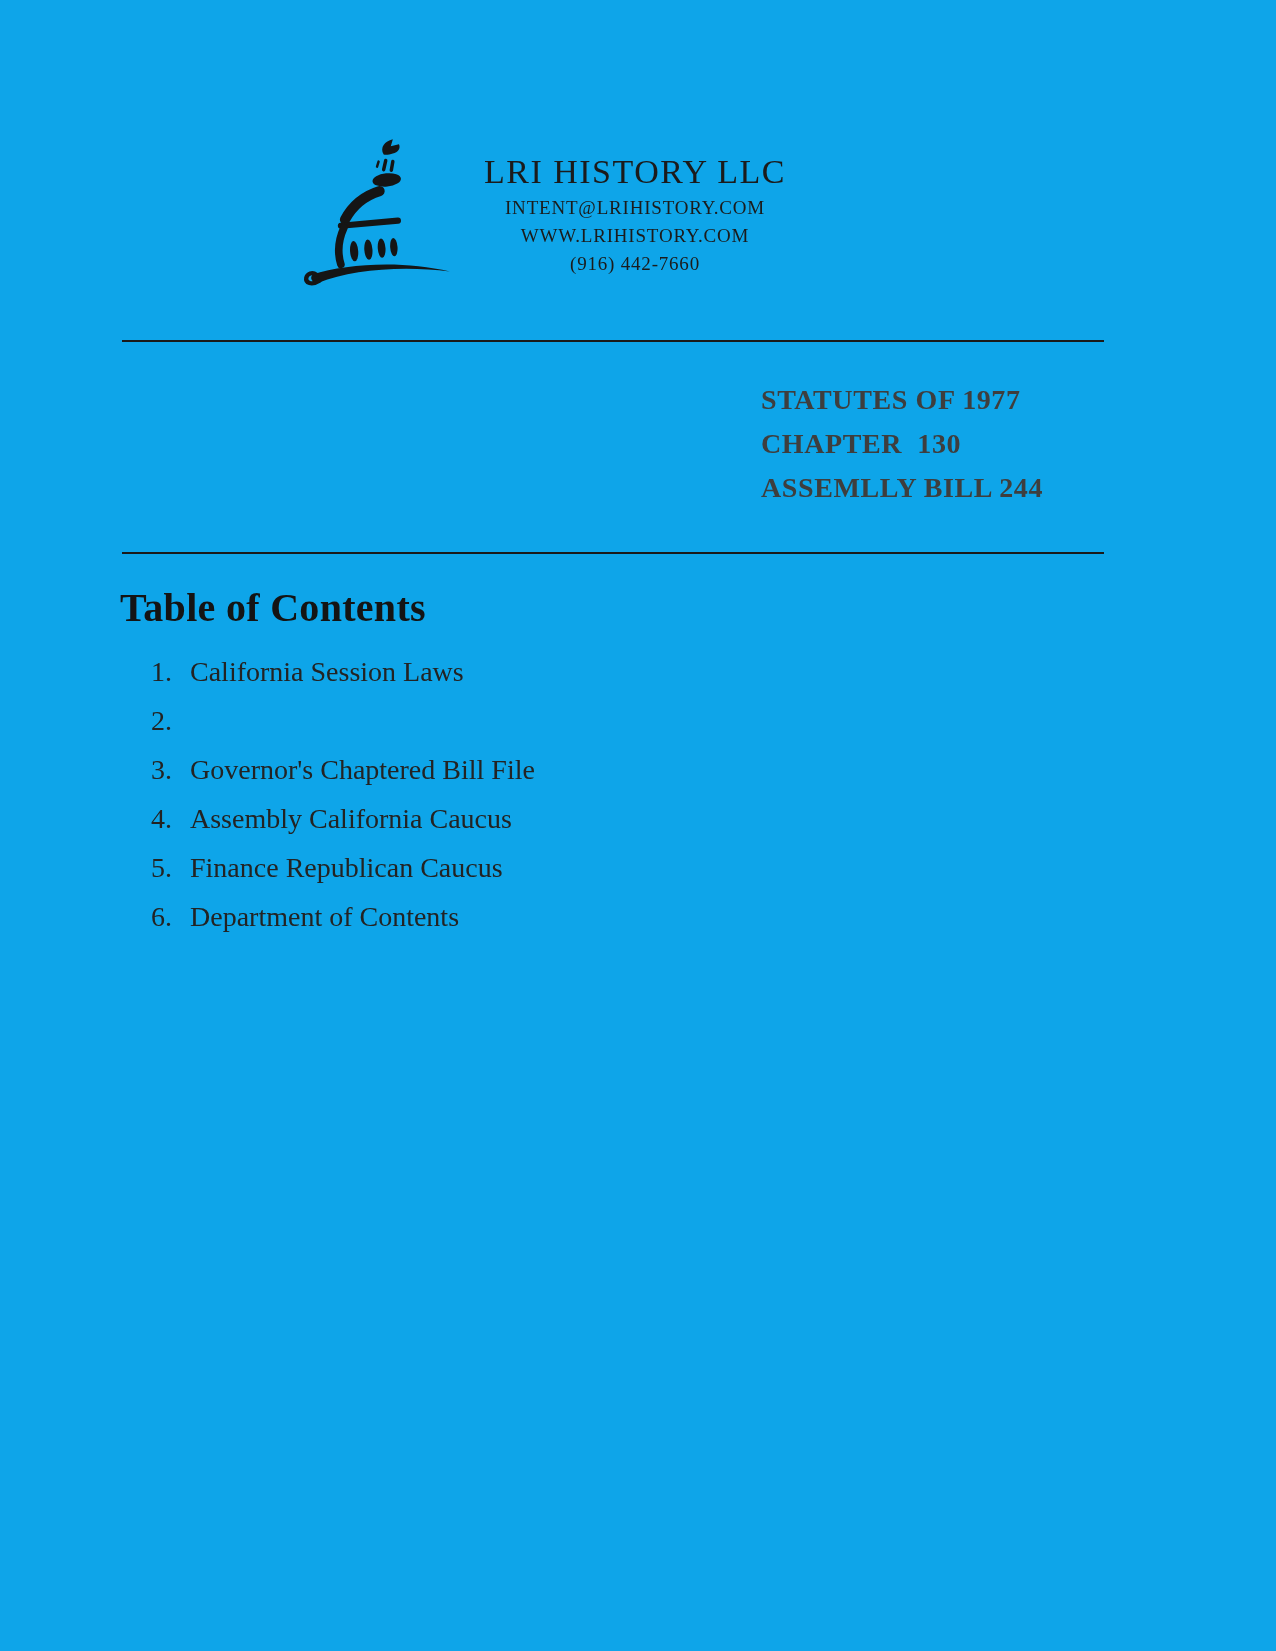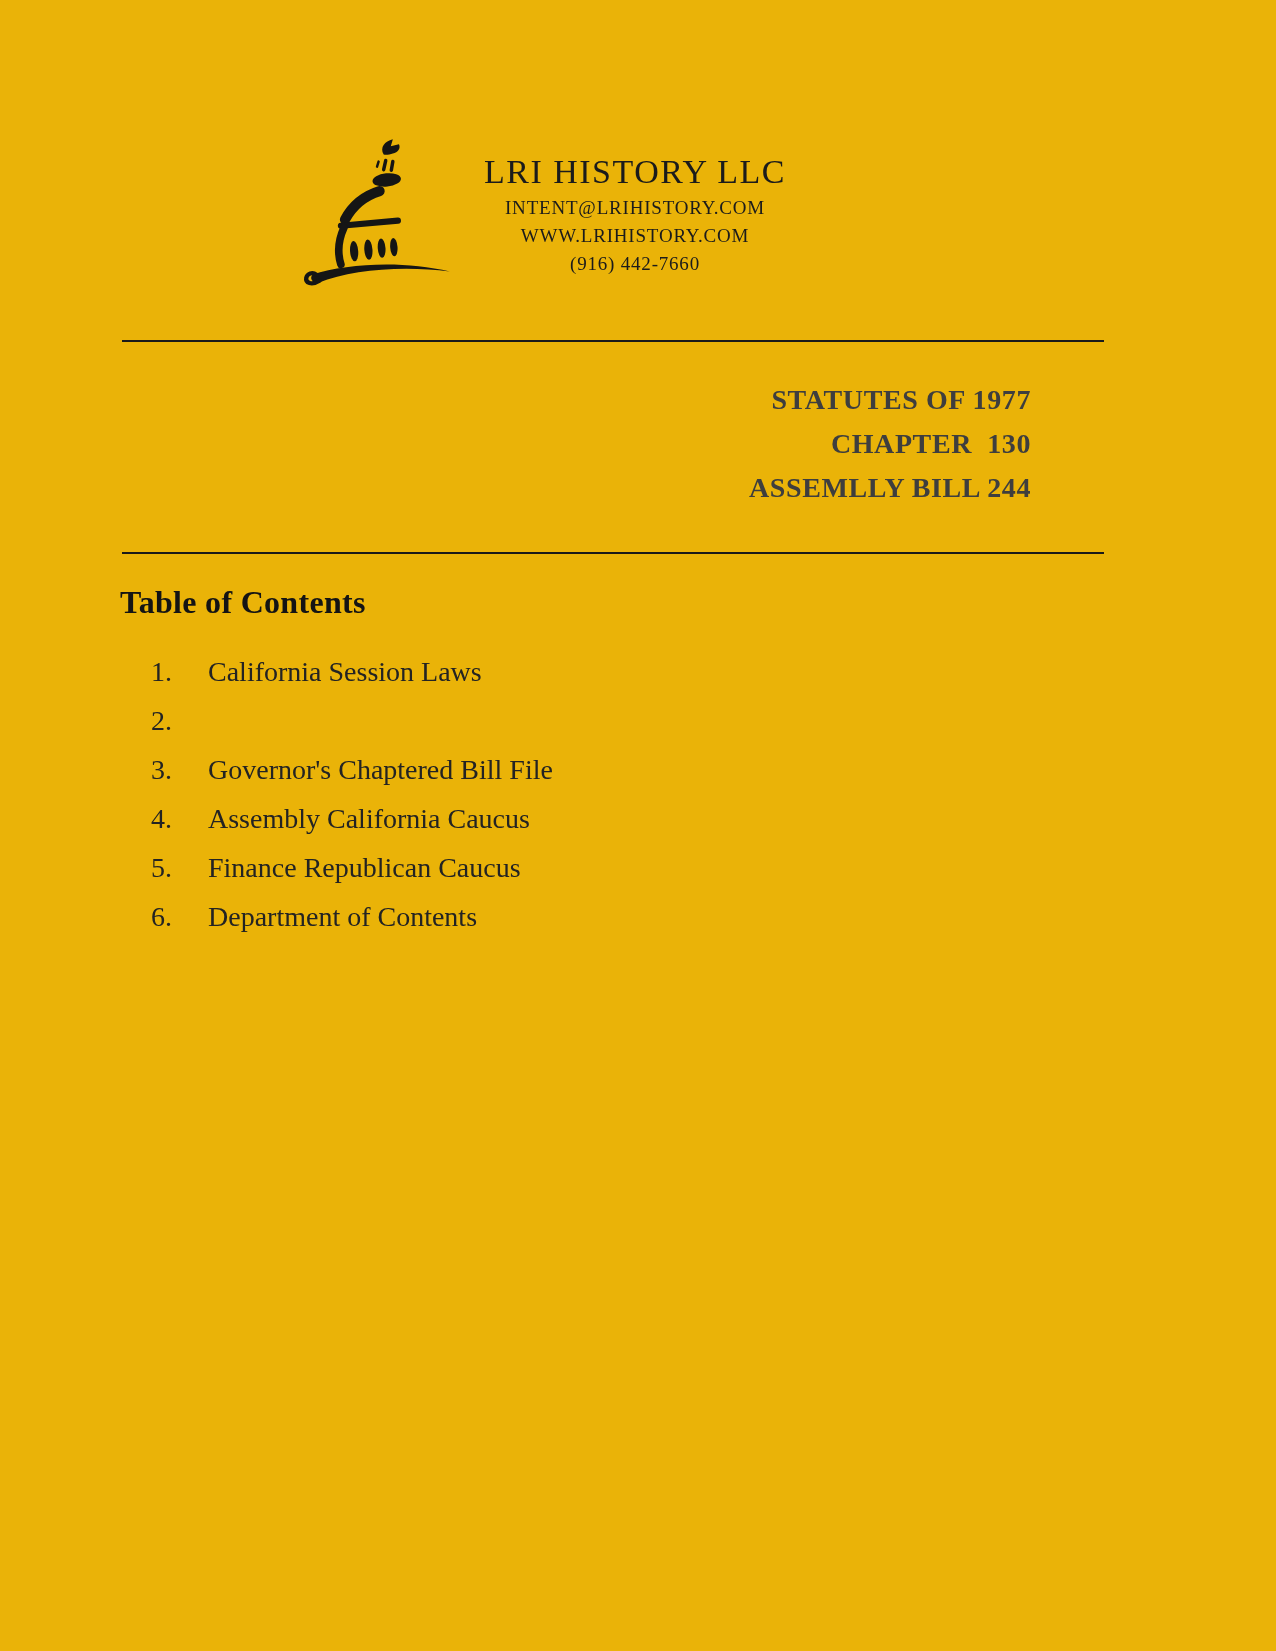--- a/index.html
+++ b/index.html
@@ -1,20 +1,20 @@
 <!DOCTYPE html>
 <html><head>
 <meta charset="utf-8">
 <style>
   html, body { margin: 0; padding: 0; background: #ffffff; }
   .page {
     position: relative;
     width: 1276px;
     height: 1651px;
-    background: #eab308;
+    background: #0ea5e9;
     font-family: "Liberation Serif", serif;
     overflow: hidden;
   }
 
   
   .logo {
     position: absolute;
     left: 297px;
     top: 130px;
     width: 155px;
@@ -53,38 +53,38 @@
     height: 2px;
     background: #1a1a1a;
   }
   .rule-1 { top: 340px; }
   .rule-2 { top: 552px; }
 
   
   .statute-block {
     position: absolute;
     top: 378px;
-    right: 245px;
-    text-align: right;
+    right: 233px;
+    text-align: left;
   }
   .statute-line {
     font-weight: 700;
     font-size: 28px;
     line-height: 44px;
     color: #3e3e3e;
     letter-spacing: 0.6px;
     white-space: pre;
   }
 
   
   .toc-heading {
     position: absolute;
     left: 120px;
     top: 584px;
-    font-size: 32px;
+    font-size: 40px;
     font-weight: 700;
     letter-spacing: 0.3px;
     color: #141414;
   }
   .toc-list {
     position: absolute;
     left: 151px;
     top: 655px;
     margin: 0;
     padding: 0;
@@ -92,21 +92,21 @@
   }
   .toc-item {
     display: flex;
     height: 49px;
     align-items: flex-start;
     font-size: 28px;
     line-height: 34px;
     color: #232323;
   }
   .toc-num { width: 39px; flex: 0 0 39px; }
-  .toc-label { flex: 1; margin-left: 18px; }
+  .toc-label { flex: 1; }
 </style>
 </head>
 <body>
 
 <div class="page">
 
   <svg class="logo" viewBox="0 0 150 162" fill="none" stroke="#151515" stroke-linecap="round" stroke-linejoin="round" aria-hidden="true">
 
     <path d="M84,24 c-4,-7 1,-13 9,-15 l-2,7 l8,-2 c2,4 -1,8 -6,9 c-3,1 -7,2 -9,1 z" fill="#151515" stroke="none"></path>
 

